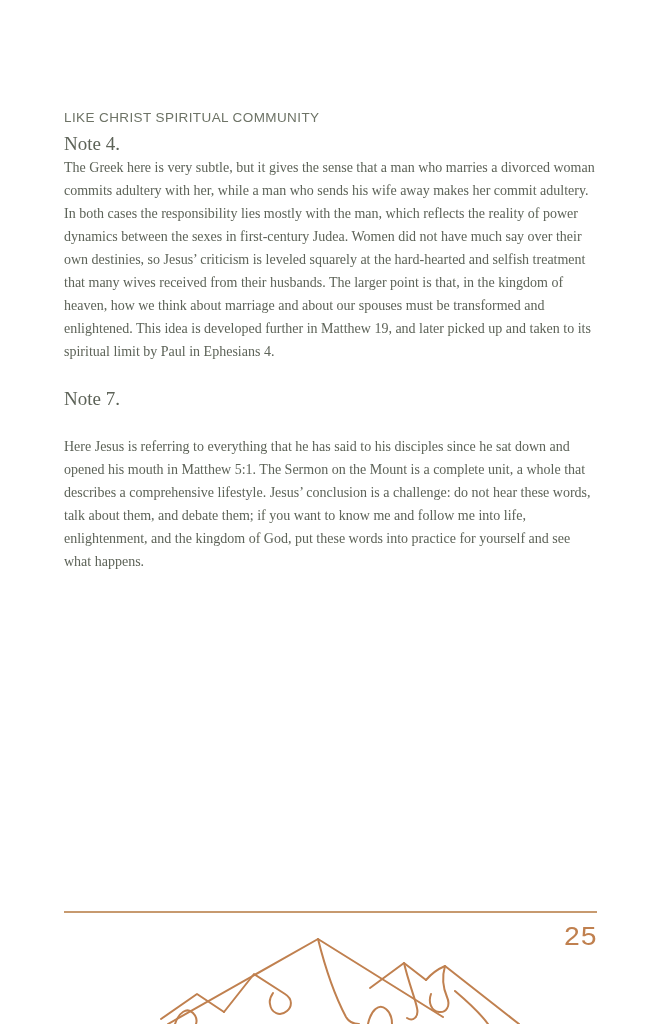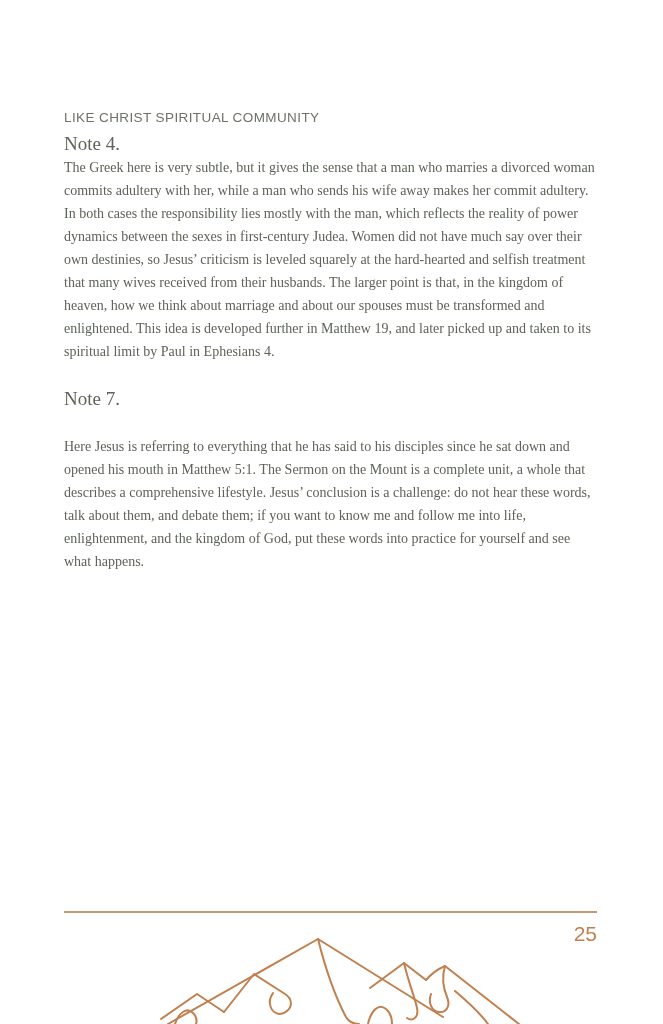--- a/index.html
+++ b/index.html
@@ -50,22 +50,22 @@
   }
   .footer-rule{
     position:absolute;
     left:64px;top:911px;
     width:533px;height:2px;
     background:var(--rule);
   }
   .page-number{
     position:absolute;
     right:66px;top:922px;
-    font-family:Liberation Sans, sans-serif;
-    font-size:21px;
+    font-family:Liberation Mono, monospace;
+    font-size:28px;
     color:var(--accent);
   }
   .mountains{
     position:absolute;
     left:0;top:930px;
     width:663px;height:94px;
     display:block;
   }
   .mountains path{
     fill:none;

